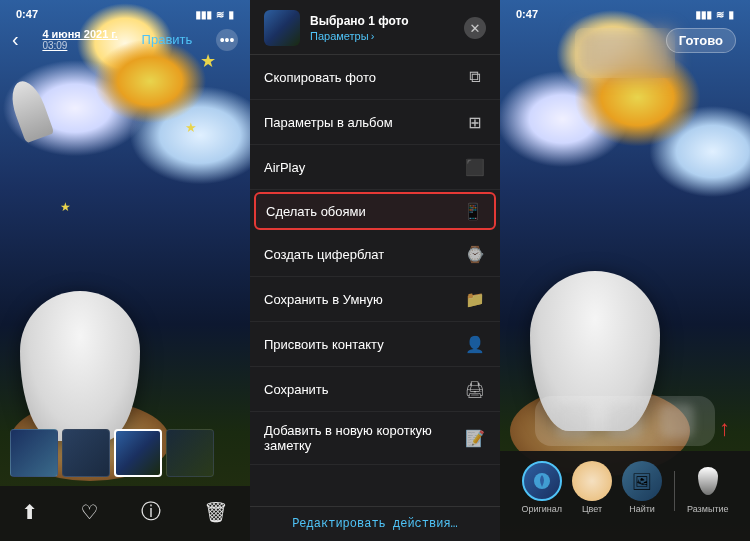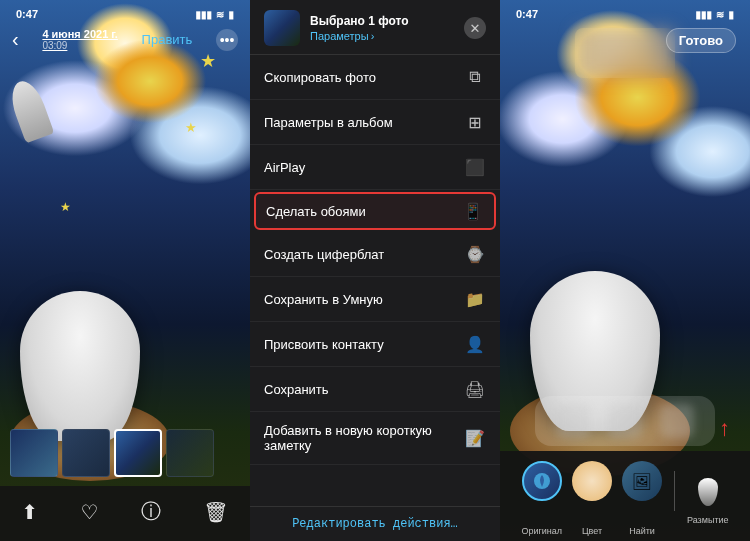--- a/index.html
+++ b/index.html
@@ -406,21 +406,21 @@
       border-radius: 50%;
       display: flex;
       align-items: center;
       justify-content: center;
       font-size: 20px;
     }
     .wallpaper-option-icon.original { background: linear-gradient(135deg, #2d5fa0, #1a3060); border: 2px solid #4fc3f7; }
     .wallpaper-option-icon.color-warm { background: radial-gradient(circle, #f5e0c0, #e8b870); }
     .wallpaper-option-icon.color-peach { background: radial-gradient(circle, #f5d0b0, #e09060); }
     .wallpaper-option-icon.photo { background: linear-gradient(135deg, #3a6a8a, #1a3a5a); font-size: 16px; }
-    .wallpaper-option-label { font-size: 9px; color: rgba(255,255,255,0.7); text-align: center; white-space: nowrap; margin-top: 22px; }
+    .wallpaper-option-label { font-size: 9px; color: rgba(255,255,255,0.7); text-align: center; white-space: nowrap; }
     .wallpaper-divider {
       width: 1px;
       height: 40px;
       background: rgba(255,255,255,0.25);
       margin: 10px 2px 0;
       align-self: flex-start;
     }
     .blur-option {
       display: flex;
       flex-direction: column;

